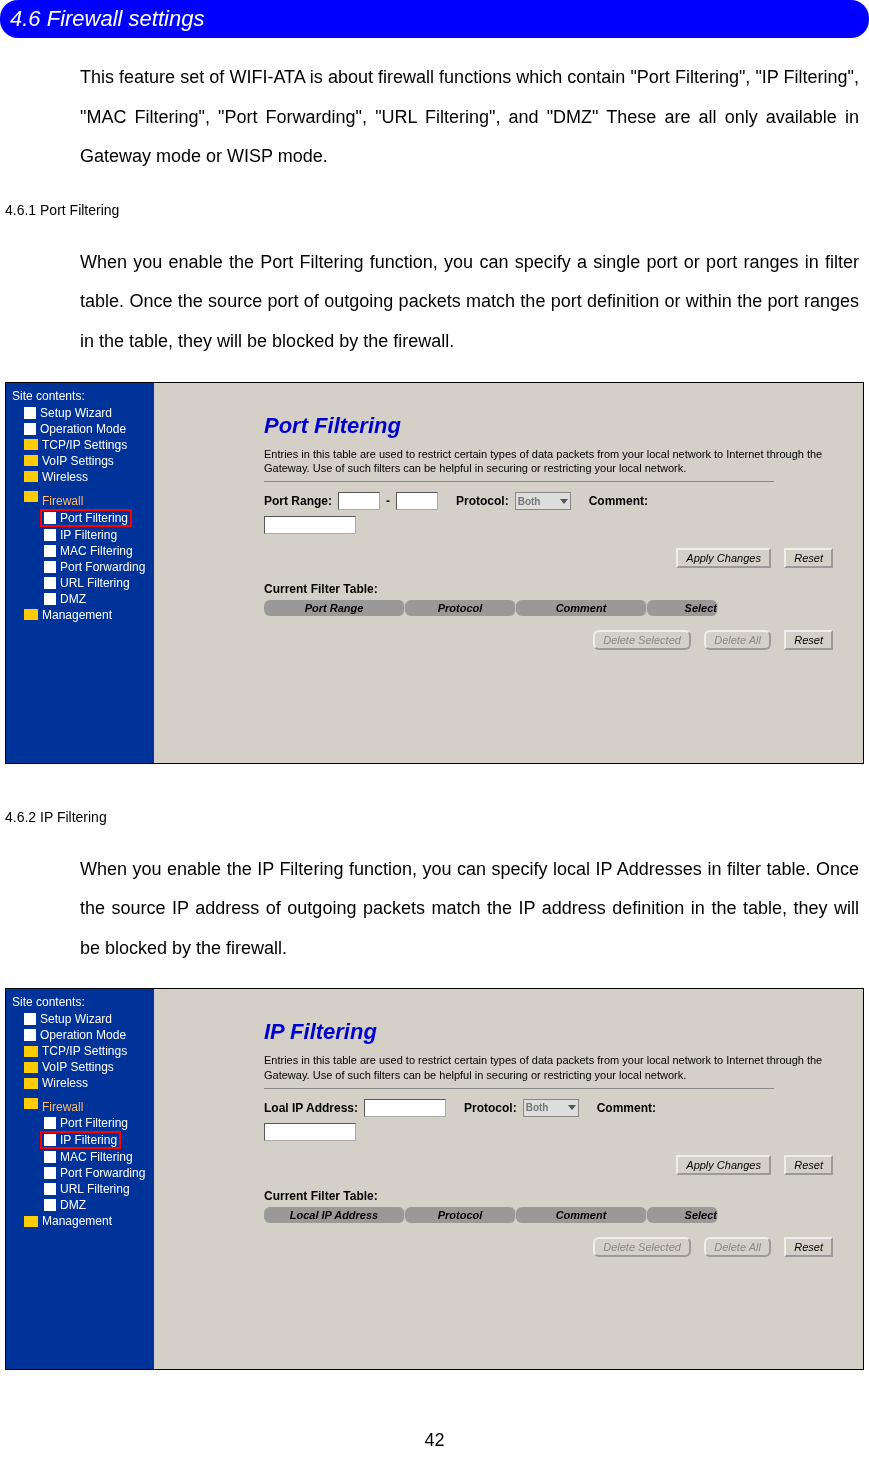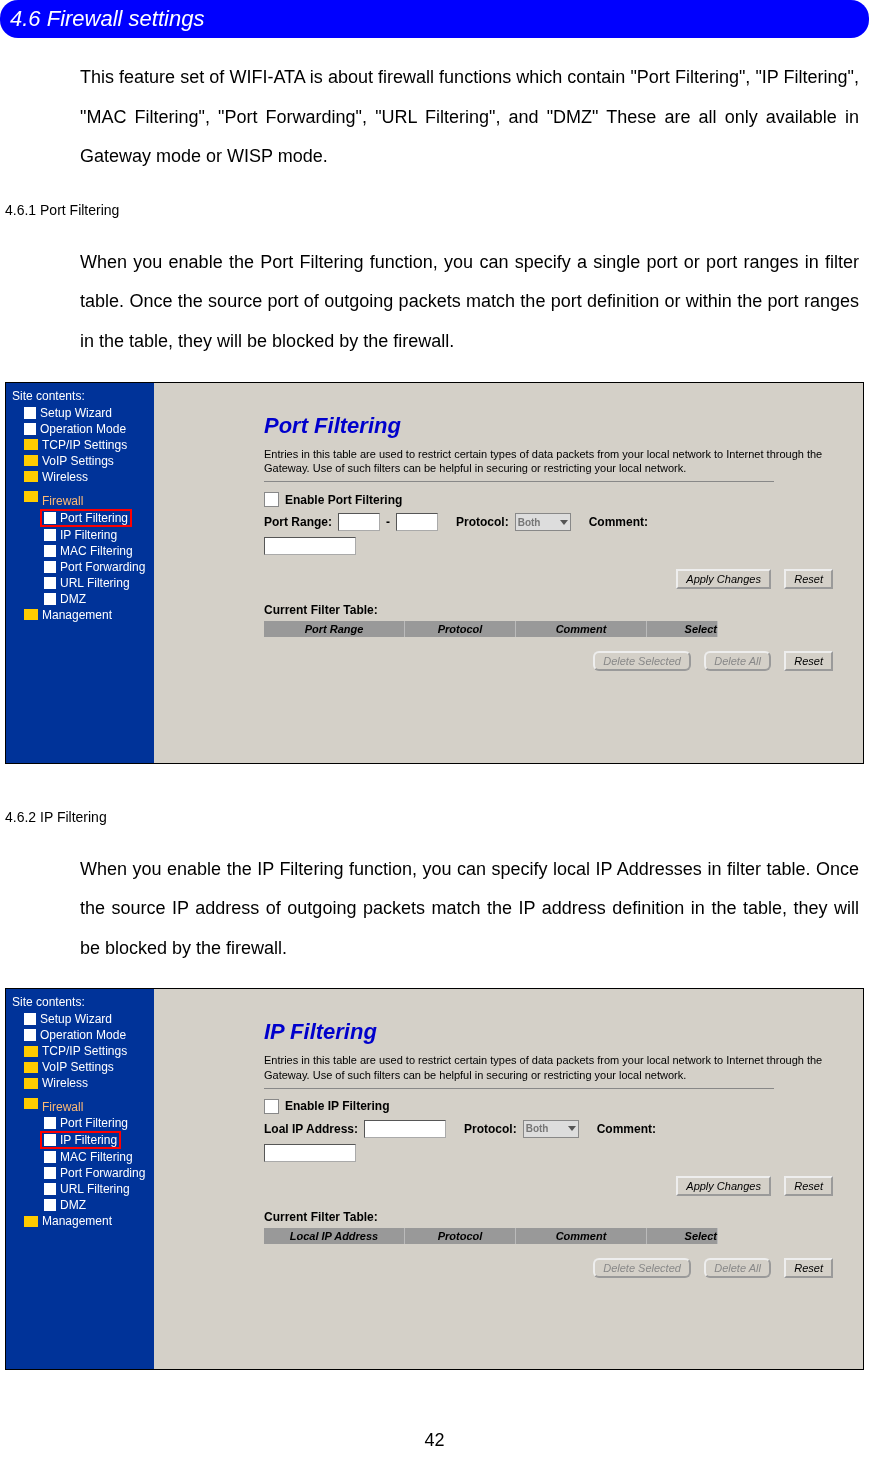--- a/index.html
+++ b/index.html
@@ -154,20 +154,21 @@
   }
   .th {
     background: #999;
     color: #000;
     font-style: italic;
     font-weight: bold;
     font-size: 11px;
     text-align: center;
     padding: 2px 0;
     border-right: 1px solid #bbb;
+    border-radius: 6px;
   }
   .th1 { width: 140px; }
   .th2 { width: 110px; }
   .th3 { width: 130px; }
   .th4 { width: 70px; text-align: right; }
   .page-num {
     text-align: center;
     font-size: 18px;
     padding: 30px 0 10px 0;
   }
@@ -241,24 +242,20 @@
       </div>
     <div class="tree-item">
         <span class="icon-folder"></span>
         <span>Management</span>
       </div>
   </div>
   <div class="content-pane">
     <div class="pane-title">Port Filtering</div>
     <div class="pane-desc">Entries in this table are used to restrict certain types of data packets from your local network to Internet through the Gateway. Use of such filters can be helpful in securing or restricting your local network.</div>
     <div class="pane-divider"></div>
-    <div class="form-row">
-      <span class="chk"></span>
-      <span>Enable Port Filtering</span>
-    </div>
     <div class="form-row">
       <span>Port Range:</span>
       <span class="txt-input" style="width:40px"></span>
       <span>-</span>
       <span class="txt-input" style="width:40px"></span>
       <span style="margin-left:12px">Protocol:</span>
       <span class="sel">
           <span>Both</span>
           <span class="tri"></span>
         </span>
@@ -343,24 +340,20 @@
     <div class="tree-item">
         <span class="icon-folder"></span>
         <span>Management</span>
       </div>
   </div>
   <div class="content-pane">
     <div class="pane-title">IP Filtering</div>
     <div class="pane-desc">Entries in this table are used to restrict certain types of data packets from your local network to Internet through the Gateway. Use of such filters can be helpful in securing or restricting your local network.</div>
     <div class="pane-divider"></div>
     <div class="form-row">
-      <span class="chk"></span>
-      <span>Enable IP Filtering</span>
-    </div>
-    <div class="form-row">
       <span>Loal IP Address:</span>
       <span class="txt-input" style="width:80px"></span>
       <span style="margin-left:12px">Protocol:</span>
       <span class="sel">
           <span>Both</span>
           <span class="tri"></span>
         </span>
       <span style="margin-left:12px">Comment:</span>
     </div>
     <div class="form-row">

